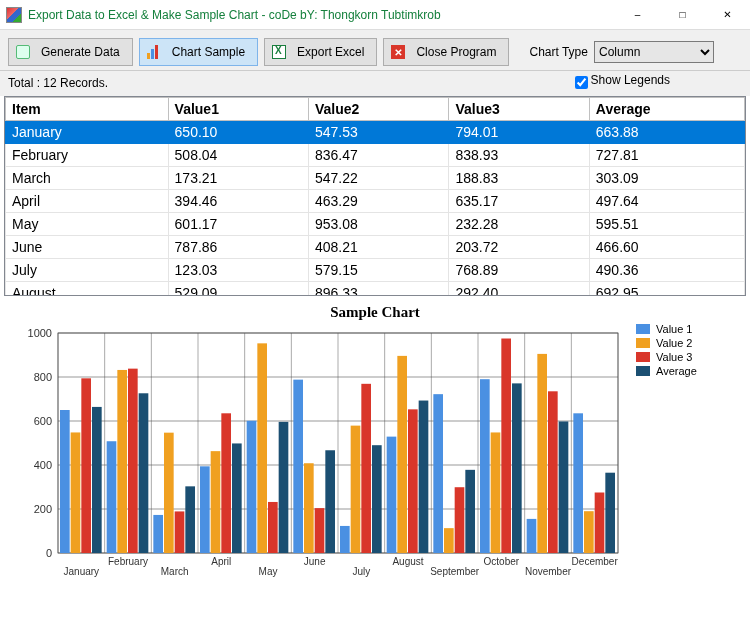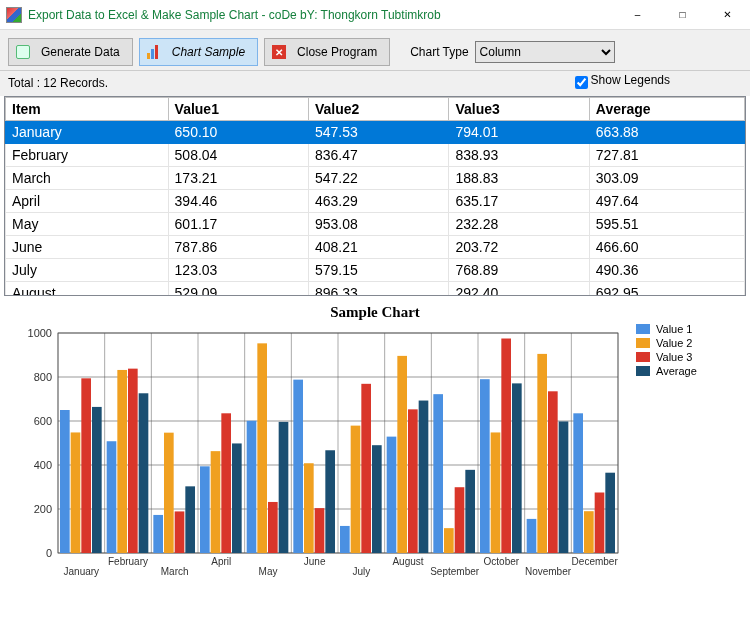--- a/index.html
+++ b/index.html
@@ -41,31 +41,31 @@
     height: 28px;
     border: 1px solid #adadad;
     background: #e1e1e1;
     display: flex; align-items: center; gap: 10px;
     padding: 0 12px 0 6px;
     font-size: 12px;
     cursor: default;
     min-width: 108px;
     text-align: right;
   }
-  .tbtn.sel { background: #cce4f7; border-color:#7eb4ea;font-style:italic; }
+  .tbtn.sel { background: #cce4f7; border-color:#7eb4ea; }
   .tbtn .ico { width:16px; height:16px; display:flex; align-items:center; justify-content:center; }
   .ico-gen { width:14px;height:14px;border:1px solid #5b7;background:#dfe;border-radius:2px;}
   .ico-chart { display:flex;align-items:flex-end;gap:1px;width:14px;height:14px;}
   .ico-chart i{width:3px;background:#f0a020;}
   .ico-excel { width:14px;height:14px;border:1px solid #1a7e3e;background:#fff;position:relative;}
   .ico-excel::after{content:"X";position:absolute;left:2px;top:-1px;color:#1a7e3e;font-weight:bold;font-size:10px;}
   .ico-close { width:14px;height:14px;background:#d9362a;color:#fff;display:flex;align-items:center;justify-content:center;font-size:10px;font-weight:bold;}
   .toolbar label { margin-left: 14px; font-size:12px; }
   .toolbar select {
-    width: 140px; height: 22px;
+    width: 120px; height: 22px;
     border:1px solid #7a7a7a; background:#e6e6e6;
     font-size:12px;
   }
   .subbar {
     padding: 2px 8px 4px 8px;
     background: #f0f0f0;
     display:flex; align-items:center;
     font-size:12px;
   }
   .subbar .total { flex:1; }
@@ -130,20 +130,26 @@
   </div>
   <div class="tbtn sel">
     <span class="ico">
       <span class="ico-chart">
           <i style="height:6px"></i>
           <i style="height:10px;background:#4a90e2"></i>
           <i style="height:14px;background:#d9362a"></i>
         </span>
     </span>
     <span>Chart Sample</span>
+  </div>
+  <div class="tbtn">
+    <span class="ico">
+        <span class="ico-excel"></span>
+      </span>
+    <span>Export Excel</span>
   </div>
   <div class="tbtn">
     <span class="ico">
         <span class="ico-close">✕</span>
       </span>
     <span>Close Program</span>
   </div>
   <label>Chart Type</label>
   <select>
     <option>Column</option>

